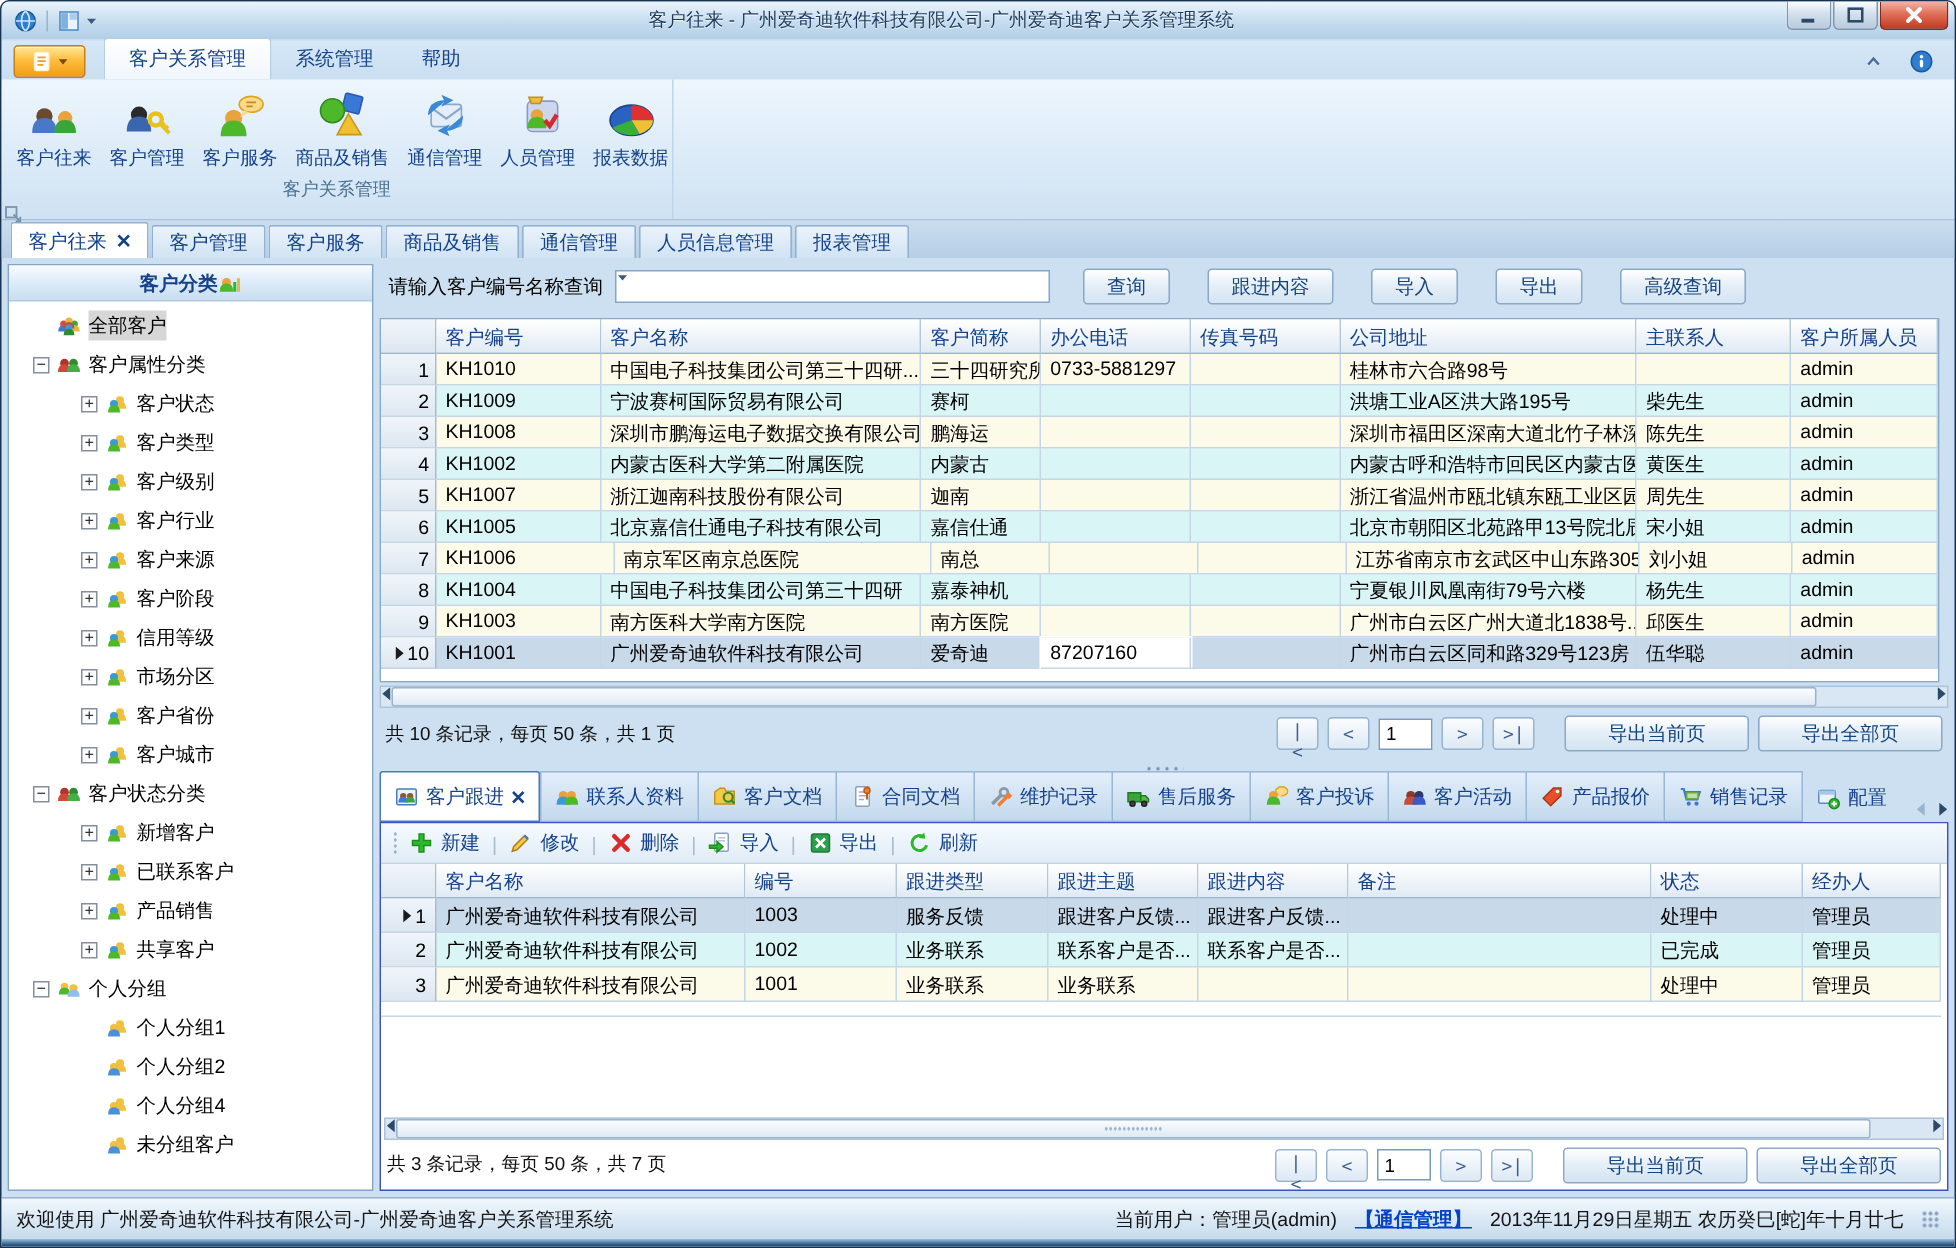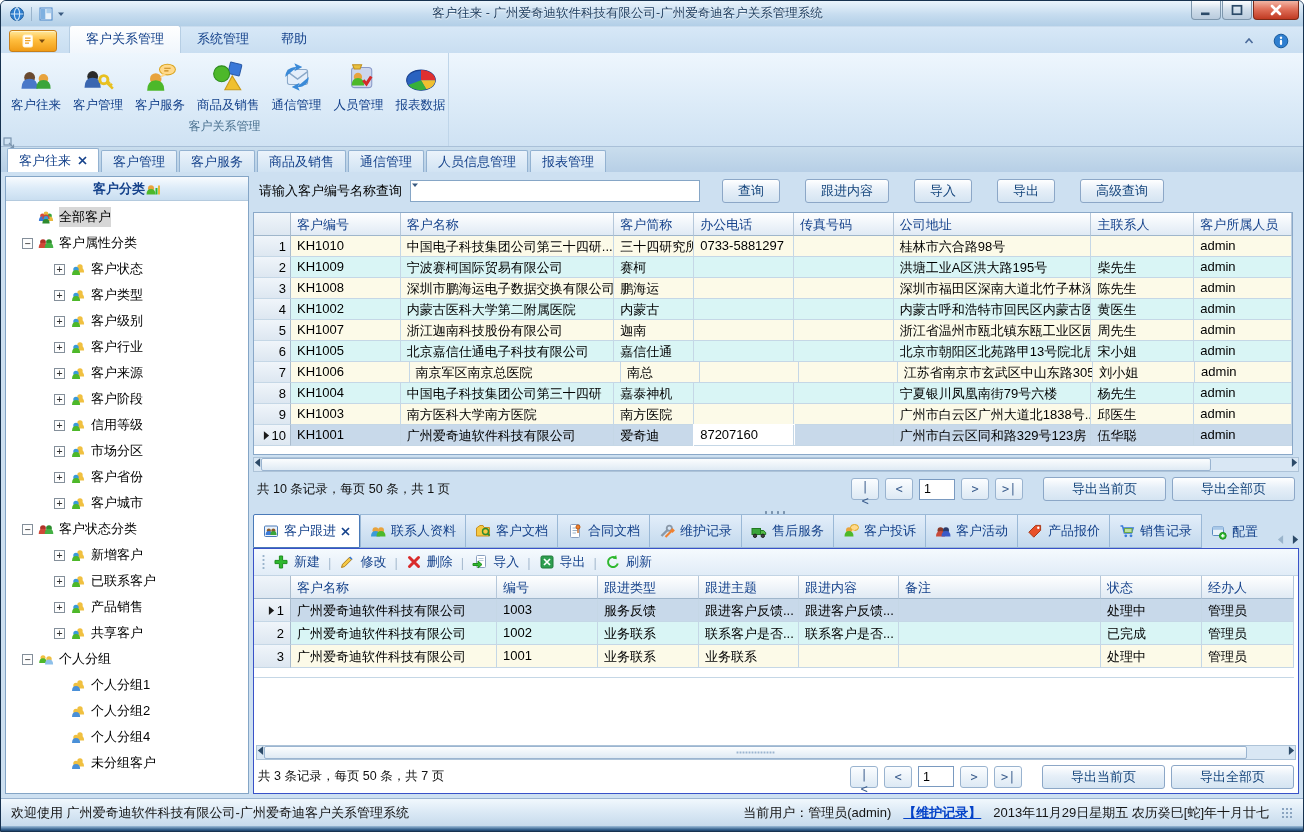--- a/index.html
+++ b/index.html
@@ -1135,19 +1135,19 @@
             </span>
           </div>
       </div>
     </div>
   </div>
 
   <div class="statusbar">
     <span>欢迎使用 广州爱奇迪软件科技有限公司-广州爱奇迪客户关系管理系统</span>
     <span class="sb-right">
       <span>当前用户：管理员(admin)</span>
-      <span class="reg-link">【维护记录】</span>
+      <span class="reg-link">【通信管理】</span>
       <span>2013年11月29日星期五 农历癸巳[蛇]年十月廿七</span>
       <span class="resize-grip"></span>
     </span>
   </div>
   <div class="bottom-edge"></div>
 </div>
 
 </body></html>

